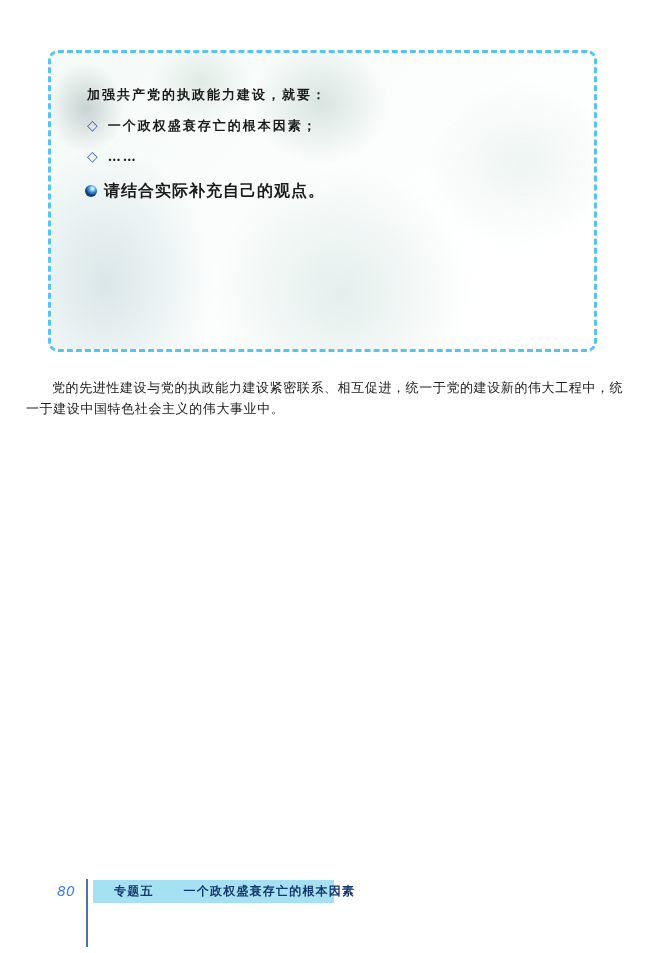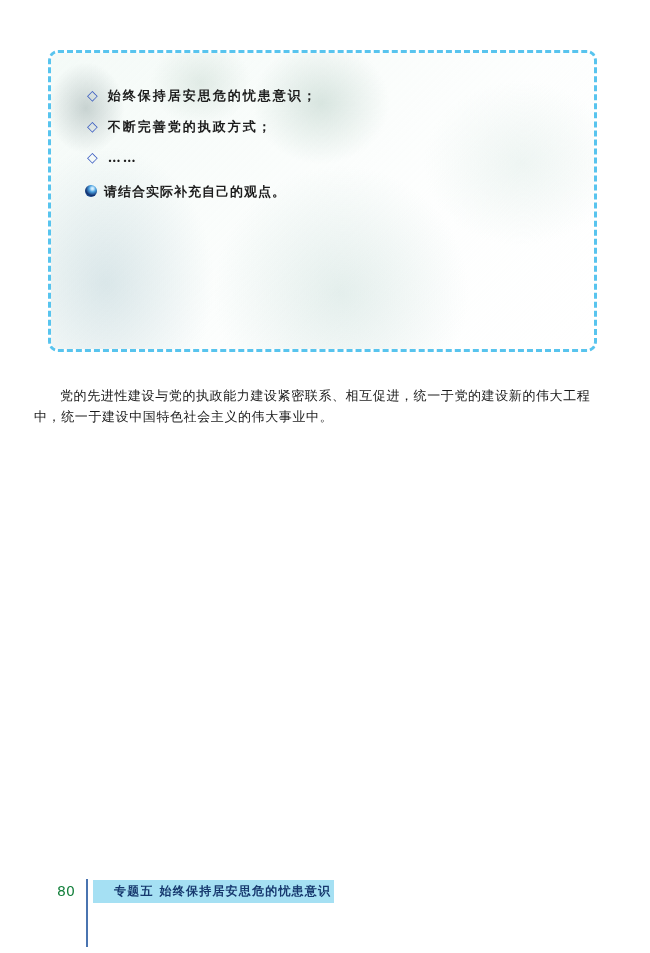--- a/index.html
+++ b/index.html
@@ -64,107 +64,108 @@
   .box-item.last { margin-bottom: 12px; }
   .diamond {
     color: #3558c0;
     font-weight: 400;
     font-size: 14px;
     margin-right: 8px;
   }
   .task-line {
     margin: 0 0 1px 0;
     padding-left: 24px;
-    font-size: 13px;
+    font-size: 16px;
     line-height: 22px;
     letter-spacing: 1px;
     font-weight: 600;
     color: #1c1c1c;
   }
   .globe {
     display: inline-block;
     width: 12px; height: 12px;
     border-radius: 50%;
     margin-right: 7px;
     vertical-align: -1px;
     background: radial-gradient(circle at 62% 30%, #dff2ff 0%, #bfe4fa 12%, #4aa0e0 30%, #12306e 62%, #2f86d6 100%);
   }
 
   
   .body-paragraph {
     position: absolute;
     left: 26px; right: 26px;
     top: 377px;
-    margin: 8px;
+    margin: 0;
     text-indent: 2em;
     font-size: 13px;
     line-height: 21px;
     letter-spacing: 0.6px;
     font-weight: 500;
     color: #1a1a1a;
   }
 
   
   .page-number {
     position: absolute;
     left: 57px; top: 883px;
     font-family: "DejaVu Sans", "Liberation Sans", sans-serif;
     font-size: 14px;
-    color: #15803d;
+    color: #3b82f6;
+    font-style: italic;
   }
   .footer-divider {
     position: absolute;
     left: 86px; top: 879px;
     width: 2px; height: 68px;
     background: #4a74b0;
   }
   .chapter-bar {
     position: absolute;
     left: 93px; top: 880px;
     width: 241px; height: 23px;
     background: #a5e0f3;
     display: flex;
     align-items: center;
     padding-left: 21px;
     box-sizing: border-box;
-    gap: 6px;
+    gap: 30px;
     font-family: "DejaVu Sans", "Liberation Sans", sans-serif;
     font-size: 12px;
     font-weight: bold;
     letter-spacing: 1.2px;
     color: #16386e;
     white-space: nowrap;
   }
 </style>
 </head>
 <body>
 
 <div class="page">
 
   <div class="activity-box">
     <div class="box-bg"></div>
     <div class="box-content">
 
+      <p class="box-heading">加强共产党的执政能力建设，就要：</p>
 
-      <p class="box-item"><span class="diamond">◇</span><span>始终保持居安思危的忧患意识；</span></p>
+      <p class="box-item"><span class="diamond">◇</span><span>一个政权盛衰存亡的根本因素；</span></p>
 
 
 
-      <p class="box-item"><span class="diamond">◇</span><span>不断完善党的执政方式；</span></p>
 
       <p class="box-item last"><span class="diamond">◇</span><span>……</span></p>
 
       <p class="task-line"><span class="globe"></span><span>请结合实际补充自己的观点。</span></p>
 
 
     </div>
   </div>
 
   <p class="body-paragraph">党的先进性建设与党的执政能力建设紧密联系、相互促进，统一于党的建设新的伟大工程中，统一于建设中国特色社会主义的伟大事业中。</p>
 
   <span class="page-number">80</span>
   <div class="footer-divider"></div>
   <div class="chapter-bar">
     <span>专题五</span>
-    <span>始终保持居安思危的忧患意识</span>
+    <span>一个政权盛衰存亡的根本因素</span>
   </div>
 
 </div>
 
 </body></html>

